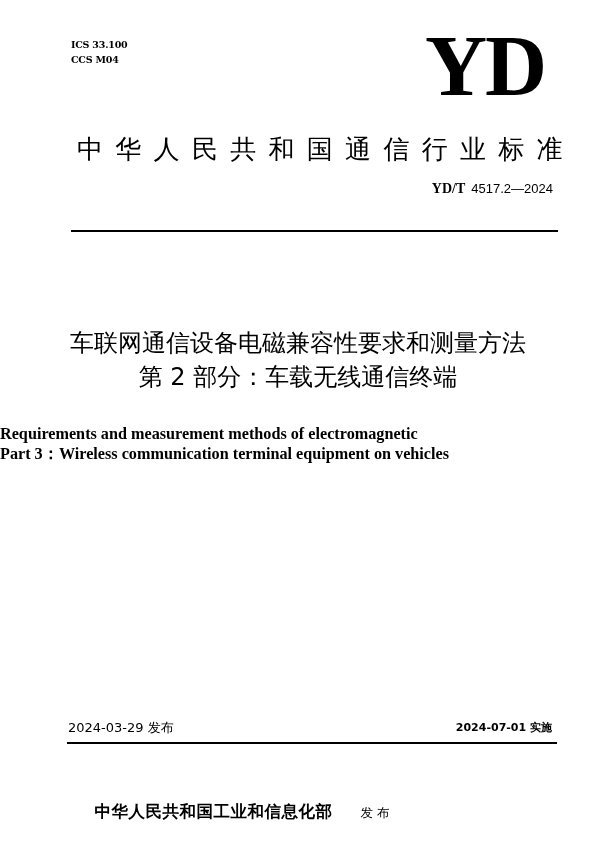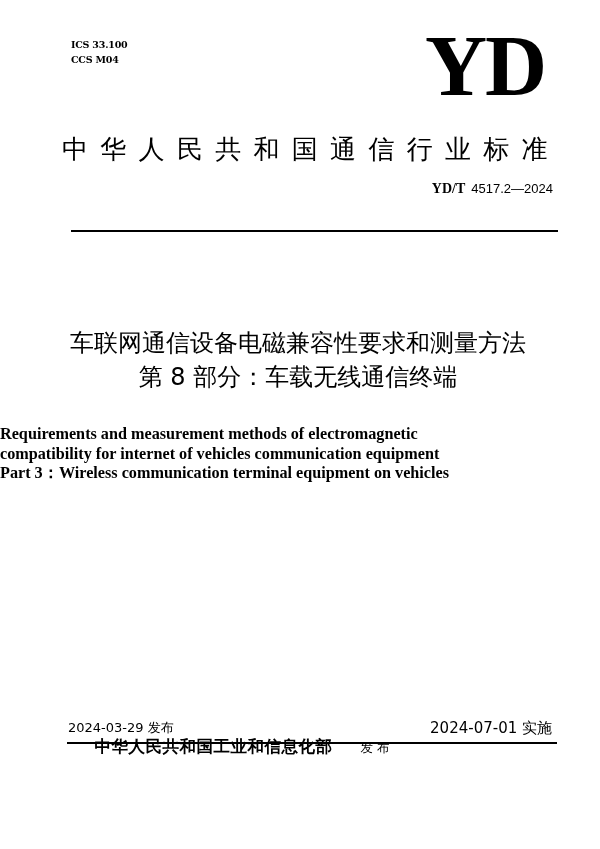--- a/index.html
+++ b/index.html
@@ -14,21 +14,21 @@
       font-family: "DejaVu Serif", serif; font-weight: bold;
       font-size: 9.5px; line-height: 15px; letter-spacing: -0.2px; margin-top: 10px;
     }
     .logo {
       left: 410px; top: 26px; width: 150px;
       font-family: "Liberation Serif", serif; font-weight: bold;
       font-size: 86px; line-height: 80px; letter-spacing: -2px;
       text-align: center;
     }
     .org-title {
-      left: 62px; top: 132px; width: 520px;
+      left: 77px; top: 132px; width: 520px;
       font-family: "DejaVu Sans", sans-serif;
       font-size: 26px; line-height: 34px;
       letter-spacing: 12.3px; white-space: nowrap;
     }
     .std-no {
       right: 47px; top: 180px;
       font-size: 13px; line-height: 18px; white-space: nowrap;
     }
     .std-no .prefix { font-family: "Liberation Serif", serif; font-weight: bold; font-size: 14px; margin-top: 35px; }
     .std-no .num { font-family: "Liberation Sans", sans-serif; margin-left: 6px; text-align: center; }
@@ -41,25 +41,25 @@
       left: 0; top: 425px; width: 600px; text-align: left;
       font-family: "Liberation Serif", serif; font-weight: bold;
       font-size: 16.2px; line-height: 19.5px; white-space: nowrap;
     }
     .date-left {
       left: 68px; top: 719px;
       font-size: 13px; line-height: 18px; white-space: nowrap;
     }
     .date-right {
       right: 48px; top: 719px;
-      font-size: 15px; line-height: 18px; white-space: nowrap;
+      font-size: 11px; line-height: 18px; white-space: nowrap; font-weight: bold;
     }
     .rule-bottom { left: 67px; top: 742px; width: 490px; height: 2px; background: #000; }
     .issuer {
-      left: 0; top: 736px; width: 488px; text-align: center;
+      left: 0; top: 801px; width: 488px; text-align: center;
       font-size: 16px; line-height: 22px; white-space: nowrap;
     }
     .issuer .org {
       font-family: "DejaVu Serif", serif; font-weight: bold;
       font-size: 16.5px; letter-spacing: 0.5px;
     }
     .issuer .action {
       margin-left: 28px; font-size: 12.5px; letter-spacing: 4px;
       font-family: "DejaVu Sans", sans-serif;
     }
@@ -77,26 +77,25 @@
 <div class="abs org-title">中华人民共和国通信行业标准</div>
 
 <div class="abs std-no">
   <span class="prefix">YD/T</span><span class="num">4517.2—2024</span>
 </div>
 
 <div class="abs rule-top"></div>
 
 <div class="abs title-cn">
   <div>车联网通信设备电磁兼容性要求和测量方法</div>
-  <div>第 8 部分：车载无线通信终端</div>
+  <div>第 2 部分：车载无线通信终端</div>
 </div>
 
 <div class="abs title-en">
   <div>Requirements and measurement methods of electromagnetic</div>
-  <div>compatibility for internet of vehicles communication equipment</div>
   <div>Part 3：Wireless communication terminal equipment on vehicles</div>
 </div>
 
 <div class="abs date-left">2024-03-29 发布</div>
 <div class="abs date-right">2024-07-01 实施</div>
 
 <div class="abs rule-bottom"></div>
 
 <div class="abs issuer">
   <span class="org">中华人民共和国工业和信息化部</span><span class="action">发布</span>

